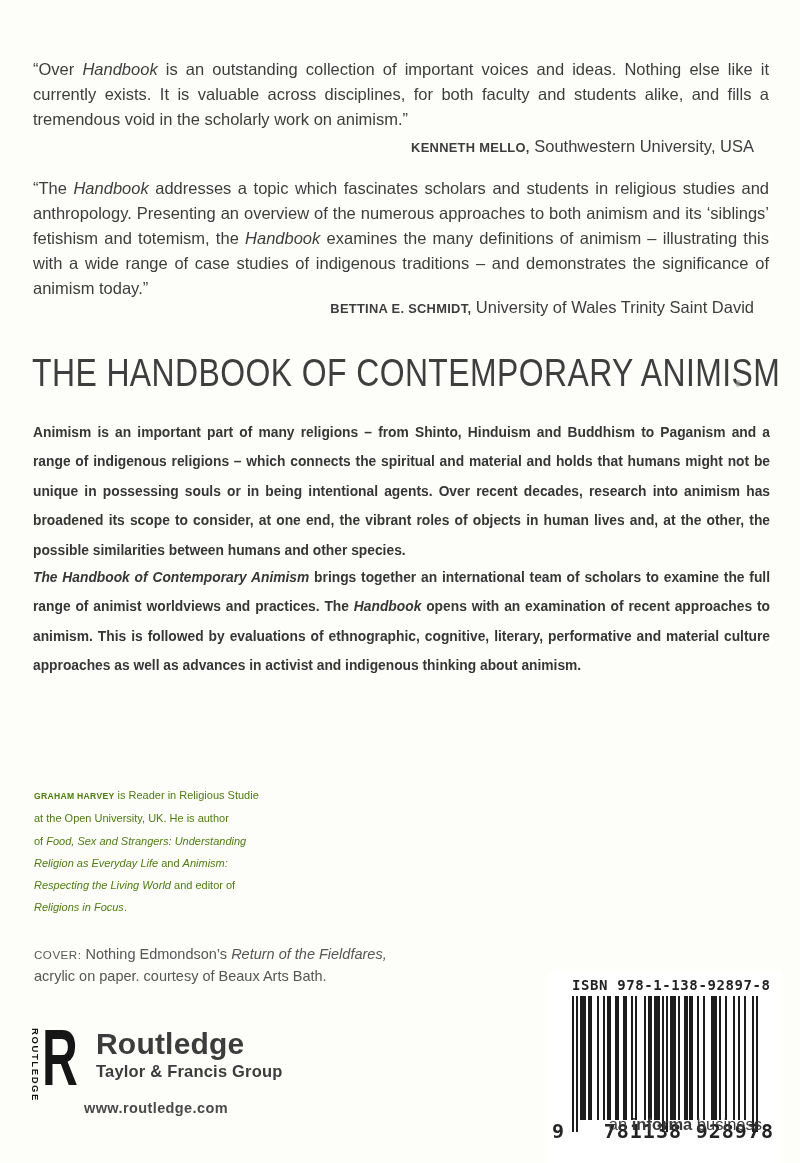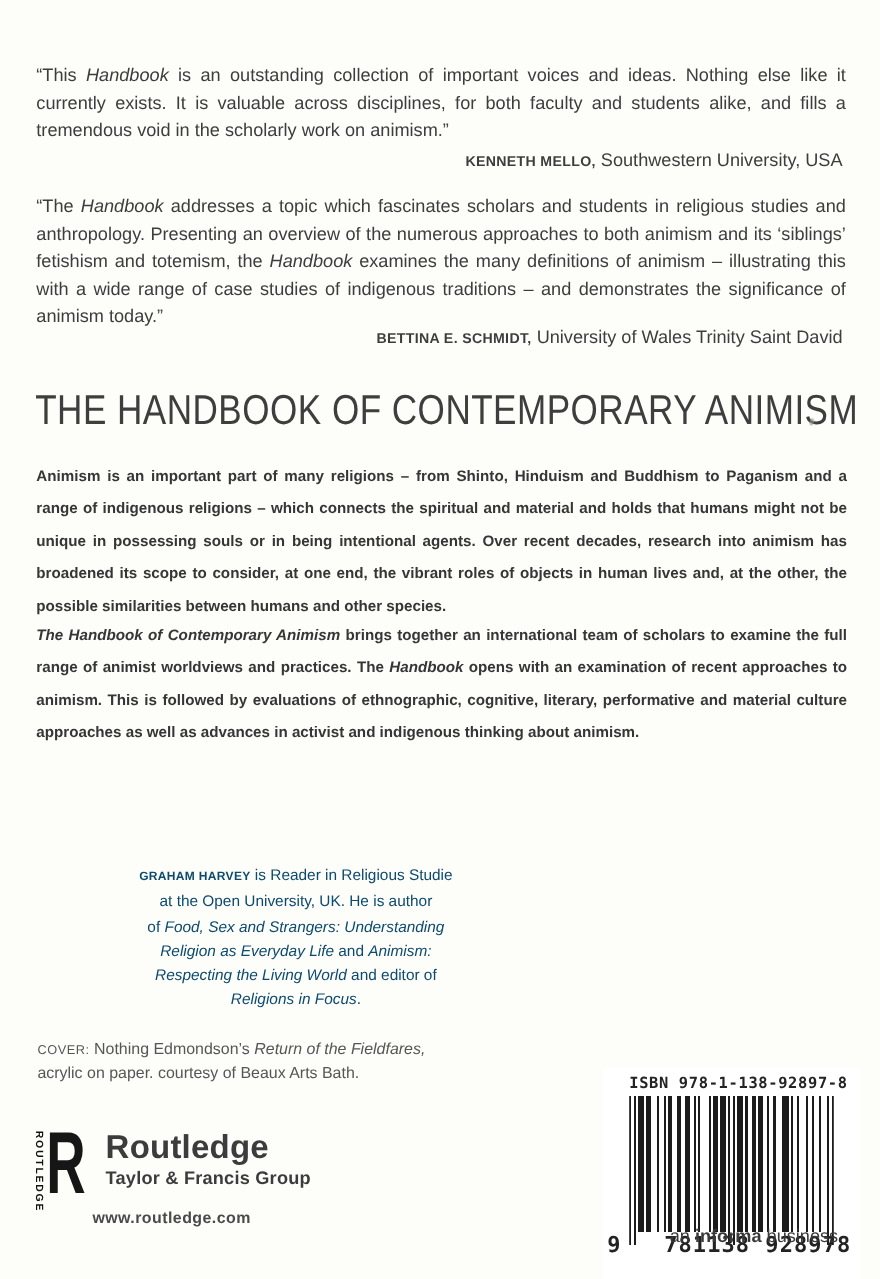--- a/index.html
+++ b/index.html
@@ -10,21 +10,21 @@
     color:#3d3d3d;
   }
   
   .quote {
     position:absolute; left:33px; width:736px;
     font-size:16.5px; line-height:25px; text-align:justify; color:#3d3d3d;
   }
   .quote1 { top:57px; }
   .quote2 { top:176px; }
   .attribution {
-    position:absolute; right:34px; text-align:left;
+    position:absolute; right:46px; text-align:left;
     font-size:16.5px; color:#3d3d3d; white-space:nowrap;
   }
   .attr1 { top:137px; }
   .attr2 { top:298px; }
   
   .book-title {
     position:absolute; left:32px; top:352px;
     font-size:38px; color:#3e3e3e; white-space:nowrap;
     letter-spacing:0.5px;
     transform:scaleX(0.84); transform-origin:left center;
@@ -39,23 +39,22 @@
     position:absolute; left:33px; width:737px;
     font-size:13.8px; font-weight:700; line-height:29.4px;
     color:#363636; text-align:justify;
   }
   .para1 { top:418px; }
   .para2 { top:563px; }
   .para3 { top:683px; }
   
   .bio {
     position:absolute; left:34px; top:784px; width:470px;
-    font-size:14px; line-height:22.3px; color:#0c4a6e;
+    font-size:11px; line-height:22.3px; color:#4d7c0f;
     white-space:pre-line;
-    text-align:center;
   }
   .cover-credit {
     position:absolute; left:34px; top:944px; width:480px;
     font-size:14.5px; line-height:20.5px; color:#565656;
     white-space:pre-line;
   }
   
   .seg-i { font-style:italic; }
   .seg-b { font-weight:700; }
   .seg-c { font-size:0.78em; font-weight:700; letter-spacing:0.3px; }
@@ -106,21 +105,21 @@
   .pub-web {
     position:absolute; left:84px; top:1100px;
     font-size:14.5px; font-weight:700; letter-spacing:0.4px; color:#4a4a4a;
   }
 </style>
 </head>
 <body>
 
 <div class="page">
 
-  <div class="quote quote1"><span>“This </span><span class="seg-i">Handbook</span><span> is an outstanding collection of important voices and ideas. Nothing else like it currently exists. It is valuable across disciplines, for both faculty and students alike, and fills a tremendous void in the scholarly work on animism.”</span></div>
+  <div class="quote quote1"><span>“Over </span><span class="seg-i">Handbook</span><span> is an outstanding collection of important voices and ideas. Nothing else like it currently exists. It is valuable across disciplines, for both faculty and students alike, and fills a tremendous void in the scholarly work on animism.”</span></div>
   <div class="attribution attr1"><span class="seg-c">KENNETH MELLO,</span><span> Southwestern University, USA</span></div>
 
   <div class="quote quote2"><span>“The </span><span class="seg-i">Handbook</span><span> addresses a topic which fascinates scholars and students in religious studies and anthropology. Presenting an overview of the numerous approaches to both animism and its ‘siblings’ fetishism and totemism, the </span><span class="seg-i">Handbook</span><span> examines the many definitions of animism – illustrating this with a wide range of case studies of indigenous traditions – and demonstrates the significance of animism today.”</span></div>
   <div class="attribution attr2"><span class="seg-c">BETTINA E. SCHMIDT,</span><span> University of Wales Trinity Saint David</span></div>
 
   <div class="book-title">THE HANDBOOK OF CONTEMPORARY ANIMISM</div>
   <div class="title-speck"></div>
 
   <div class="para para1"><span>Animism is an important part of many religions – from Shinto, Hinduism and Buddhism to Paganism and a range of indigenous religions – which connects the spiritual and material and holds that humans might not be unique in possessing souls or in being intentional agents. Over recent decades, research into animism has broadened its scope to consider, at one end, the vibrant roles of objects in human lives and, at the other, the possible similarities between humans and other species.</span></div>
   <div class="para para2"><span class="seg-i">The Handbook of Contemporary Animism</span><span> brings together an international team of scholars to examine the full range of animist worldviews and practices. The </span><span class="seg-i">Handbook</span><span> opens with an examination of recent approaches to animism. This is followed by evaluations of ethnographic, cognitive, literary, performative and material culture approaches as well as advances in activist and indigenous thinking about animism.</span></div>

